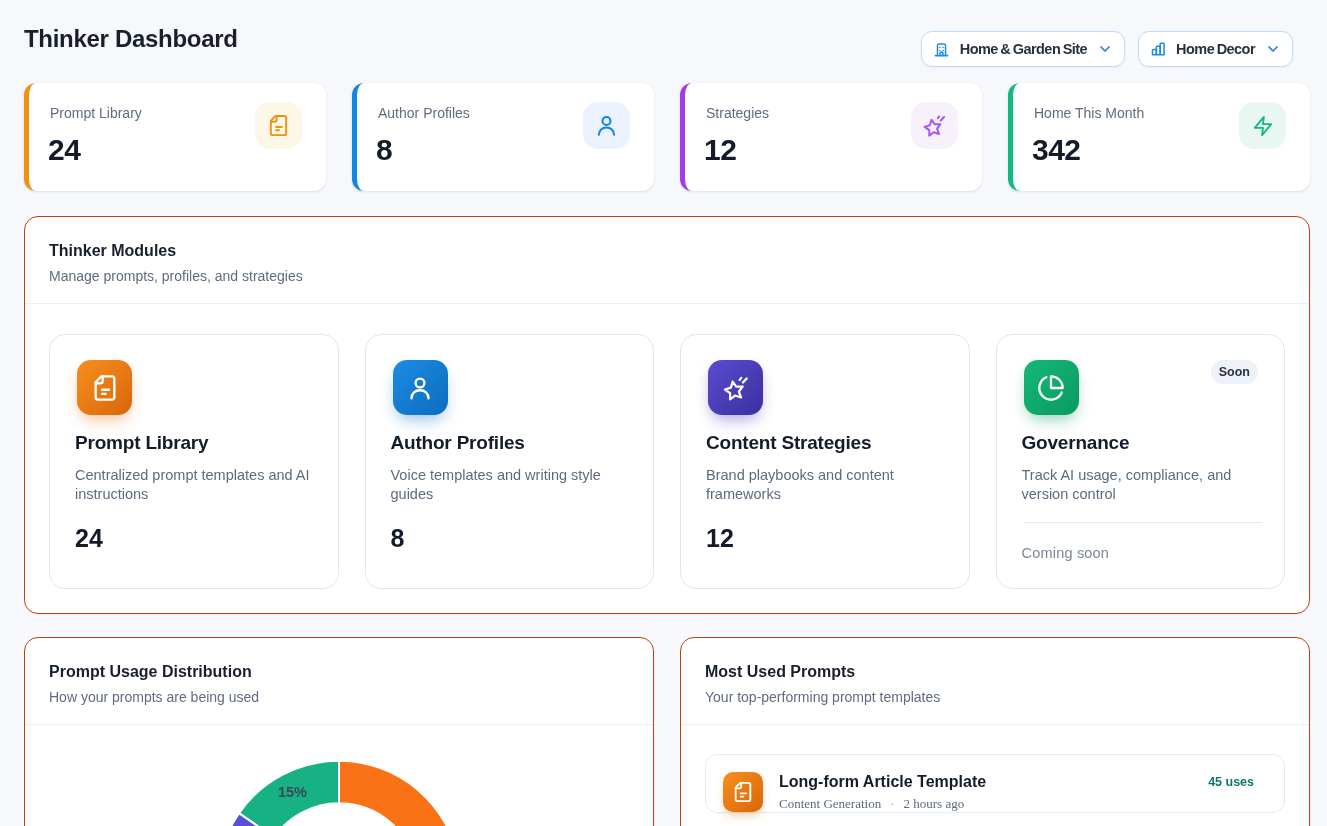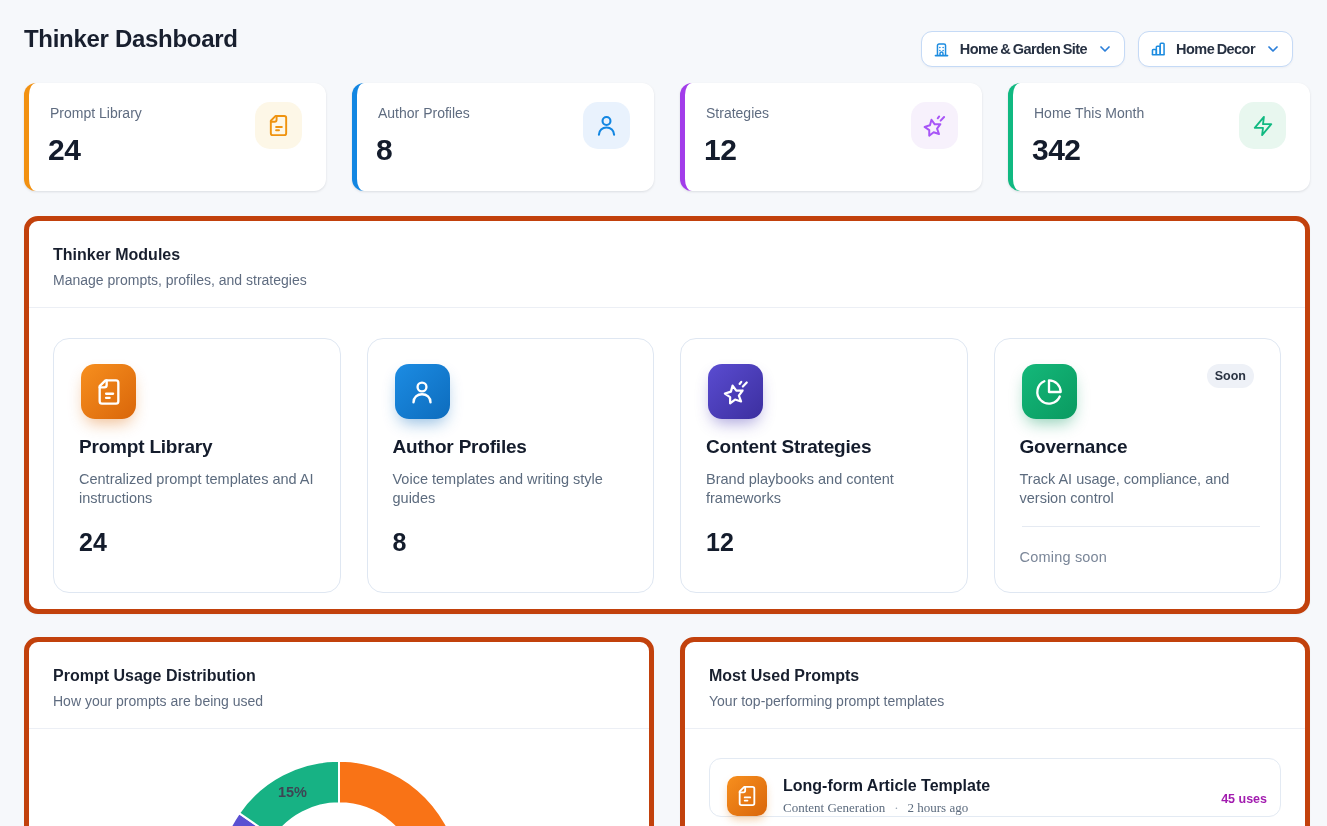--- a/index.html
+++ b/index.html
@@ -18,21 +18,21 @@
 .hbtn svg.ic { margin-right:10px; } .hbtn svg.ch { margin-left:10px; } .hbtn .bt1 { letter-spacing:-0.55px; word-spacing:-1px; } .hbtn .bt2 { letter-spacing:-0.55px; word-spacing:-1px; }
 
 
 .stats { position:absolute; top:83px; left:24px; width:1286px; display:flex; gap:26px; }
 .stat { width:302px; height:108px; background:#fff; border-radius:12px; border-left:5px solid; box-shadow:0 1px 3px rgba(16,24,40,.08), 0 1px 2px rgba(16,24,40,.04); padding:22px 24px 0 21px; position:relative; }
 .stat .t { font-size:14px; color:#5f6c80; }
 .stat .n { font-size:30px; font-weight:bold; color:#141c2c; margin-top:12px; margin-left:-2px; letter-spacing:-0.5px; }
 .stat .ibox { position:absolute; right:24px; top:19px; width:47px; height:47px; border-radius:15px; display:flex; align-items:center; justify-content:center; }
 
 
-.card { background:#fff; border:5px solid #c2410c; border-radius:14px; box-shadow:0 1px 2px rgba(16,24,40,.04); }
+.card { background:#fff; border:1px solid #c2410c; border-radius:14px; box-shadow:0 1px 2px rgba(16,24,40,.04); }
 .chead { padding:25px 24px 19px 24px; border-bottom:1px solid #eceff5; }
 .chead .ct { font-size:16px; font-weight:bold; color:#181f2e; }
 .chead .cs { font-size:14px; color:#5f6c80; margin-top:8px; }
 
 .modules { position:absolute; top:216px; left:24px; width:1286px; height:398px; }
 .mgrid { display:flex; gap:26px; padding:30px 24px 0 24px; }
 .mod { width:290px; height:255px; border:1px solid #dfe7f2; border-radius:16px; padding:25px 18px 0 27px; position:relative; background:#fff; }
 .mod .micon { width:55px; height:55px; border-radius:14px; display:flex; align-items:center; justify-content:center; box-shadow:0 8px 16px -4px rgba(20,30,60,.3); }
 .mod .mt { font-size:19px; font-weight:bold; color:#141c2c; margin-top:17px; margin-left:-2px; letter-spacing:-0.2px; }
 .mod .md { font-size:14.5px; color:#5c6b7e; margin-top:11.5px; line-height:19.5px; max-width:240px; margin-left:-2px; }
@@ -42,27 +42,27 @@
 .g-blue { background:linear-gradient(135deg,#1c8ce3,#0d6cbd); }
 .g-purple { background:linear-gradient(135deg,#5a4cd1,#3c2f9f); }
 .g-green { background:linear-gradient(135deg,#14b87a,#0a9a60); }
 .mdiv { border-top:1px solid #e5eaf2; margin-top:17px; width:238px; }
 .csoon { font-size:14.5px; color:#7a8698; margin-top:22px; letter-spacing:0.2px; margin-left:-2px; }
 
 .bottom { position:absolute; top:637px; left:24px; width:1286px; display:flex; gap:26px; }
 .bcard { width:630px; height:400px; }
 
 
-.pitem { margin:29px 24px 0 24px; border:1px solid #e3eaf3; border-radius:12px; padding:17px 13px 0 17px; display:flex; }
+.pitem { margin:29px 24px 0 24px; border:1px solid #e3eaf3; border-radius:12px; padding:17px 30px 0 17px; display:flex; }
 .pitem .pic { width:40px; height:40px; border-radius:10px; flex:0 0 auto; display:flex; align-items:center; justify-content:center; box-shadow:0 5px 10px -2px rgba(220,120,20,.4); }
 .pitem .pbody { margin-left:16px; flex:1; }
 .pitem .pt { font-size:16px; font-weight:bold; color:#141c2c; margin-top:1px; }
 .pitem .ps { font-size:13px; color:#5c6b7e; margin-top:5px;font-family:Liberation Serif, serif; }
 .pitem .ps .dot { margin:0 9px; color:#9aa6b5; }
-.pitem .uses { font-size:12.5px; font-weight:bold; color:#a21caf; margin-top:16px; }
+.pitem .uses { font-size:12.5px; font-weight:bold; color:#0f766e; margin-top:3px; }
 </style>
 </head>
 <body>
 <div class="page">
 
   <div class="abs" style="left:24px; top:25px;">
     <h1>Thinker Dashboard</h1>
   </div>
 
   <div class="hbtns">

